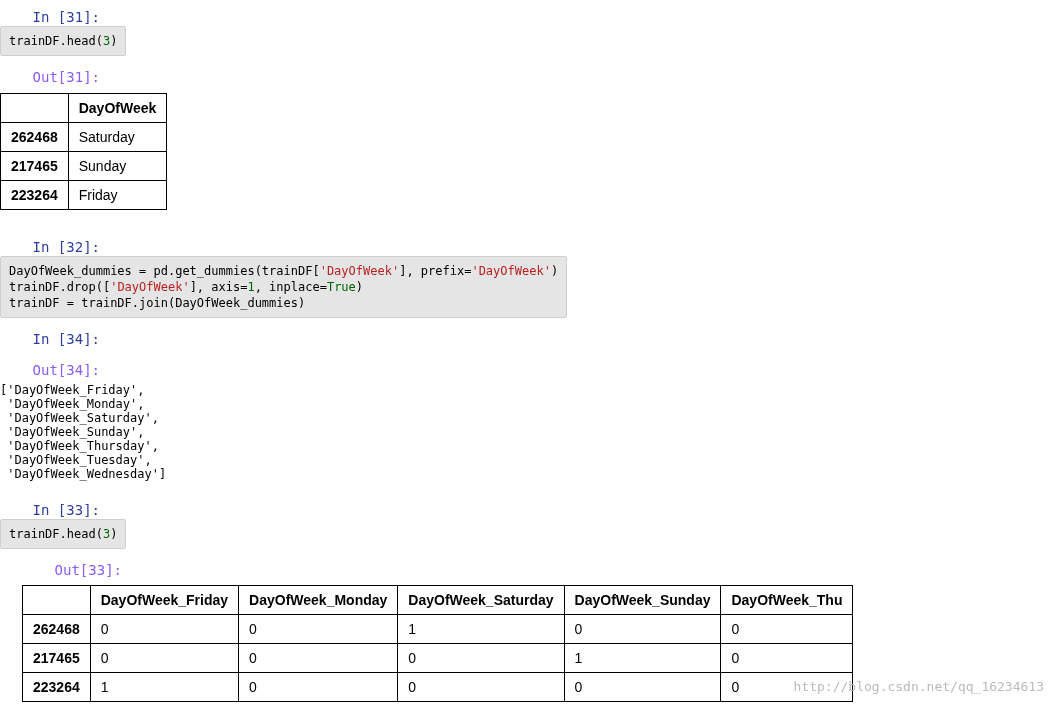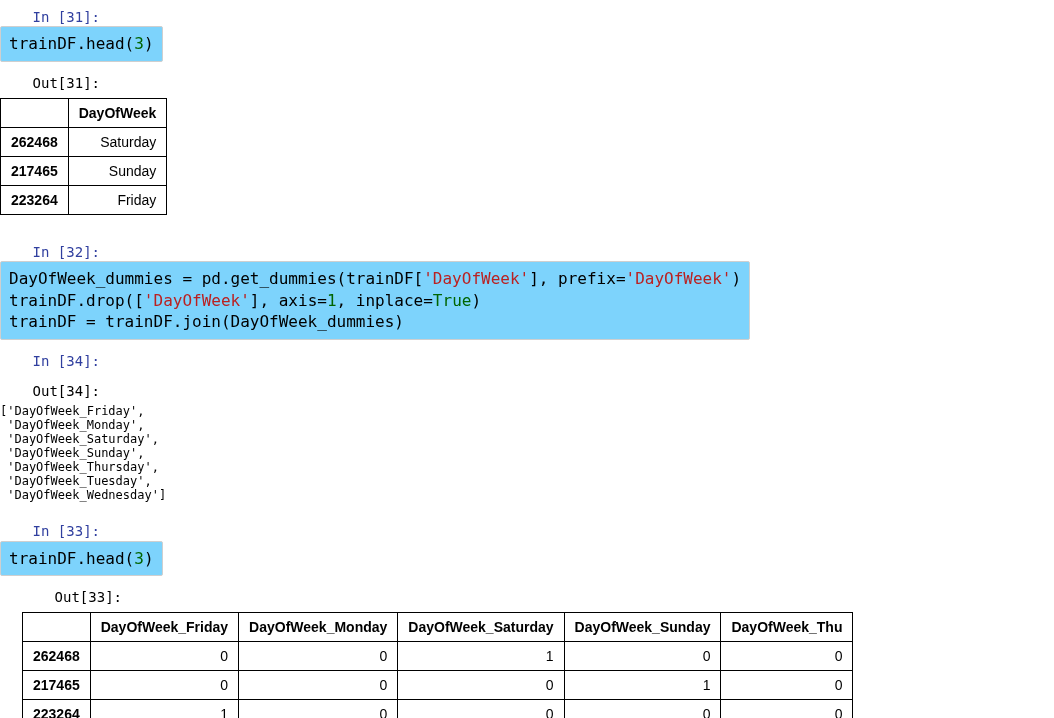--- a/index.html
+++ b/index.html
@@ -23,30 +23,30 @@
     padding-right: 8px;
     font-family: monospace;
     font-size: 14px;
     line-height: 1.3;
     padding-top: 4px;
   }
   .prompt-in {
     color: #303F9F;
   }
   .prompt-out {
-    color: #000000;
+    color: #8b5cf6;
   }
   .input-area {
     flex: 1;
     border: 1px solid #cfcfcf;
     border-radius: 2px;
-    background: #7dd3fc;
+    background: #e5e5e5;
     padding: 6px 8px;
     font-family: monospace;
-    font-size: 16px;
+    font-size: 12px;
     line-height: 1.35;
     white-space: pre;
     overflow-x: auto;
   }
   .output-area {
     flex: 1;
     padding: 4px 0 8px 0;
     font-family: "Helvetica Neue", Helvetica, Arial, sans-serif;
     overflow-x: auto;
   }
@@ -57,21 +57,21 @@
   }
   table.dataframe {
     border-collapse: collapse;
     border: 1px solid #000;
     margin: 2px 0 8px 0;
     font-size: 14px;
   }
   table.dataframe th, table.dataframe td {
     border: 1px solid #000;
     padding: 6px 10px;
-    text-align: right;
+    text-align: left;
   }
   table.dataframe th {
     font-weight: bold;
   }
   .watermark {
     position: absolute;
     right: 10px;
     bottom: 28px;
     color: #bbb;
     font-size: 13px;
@@ -182,13 +182,14 @@
           <th>223264</th>
           <td>1</td>
           <td>0</td>
           <td>0</td>
           <td>0</td>
           <td>0</td>
         </tr>
       </tbody>
     </table>
   </div>
+  <div class="watermark">http://blog.csdn.net/qq_16234613</div>
 </div>
 
 </body></html>

